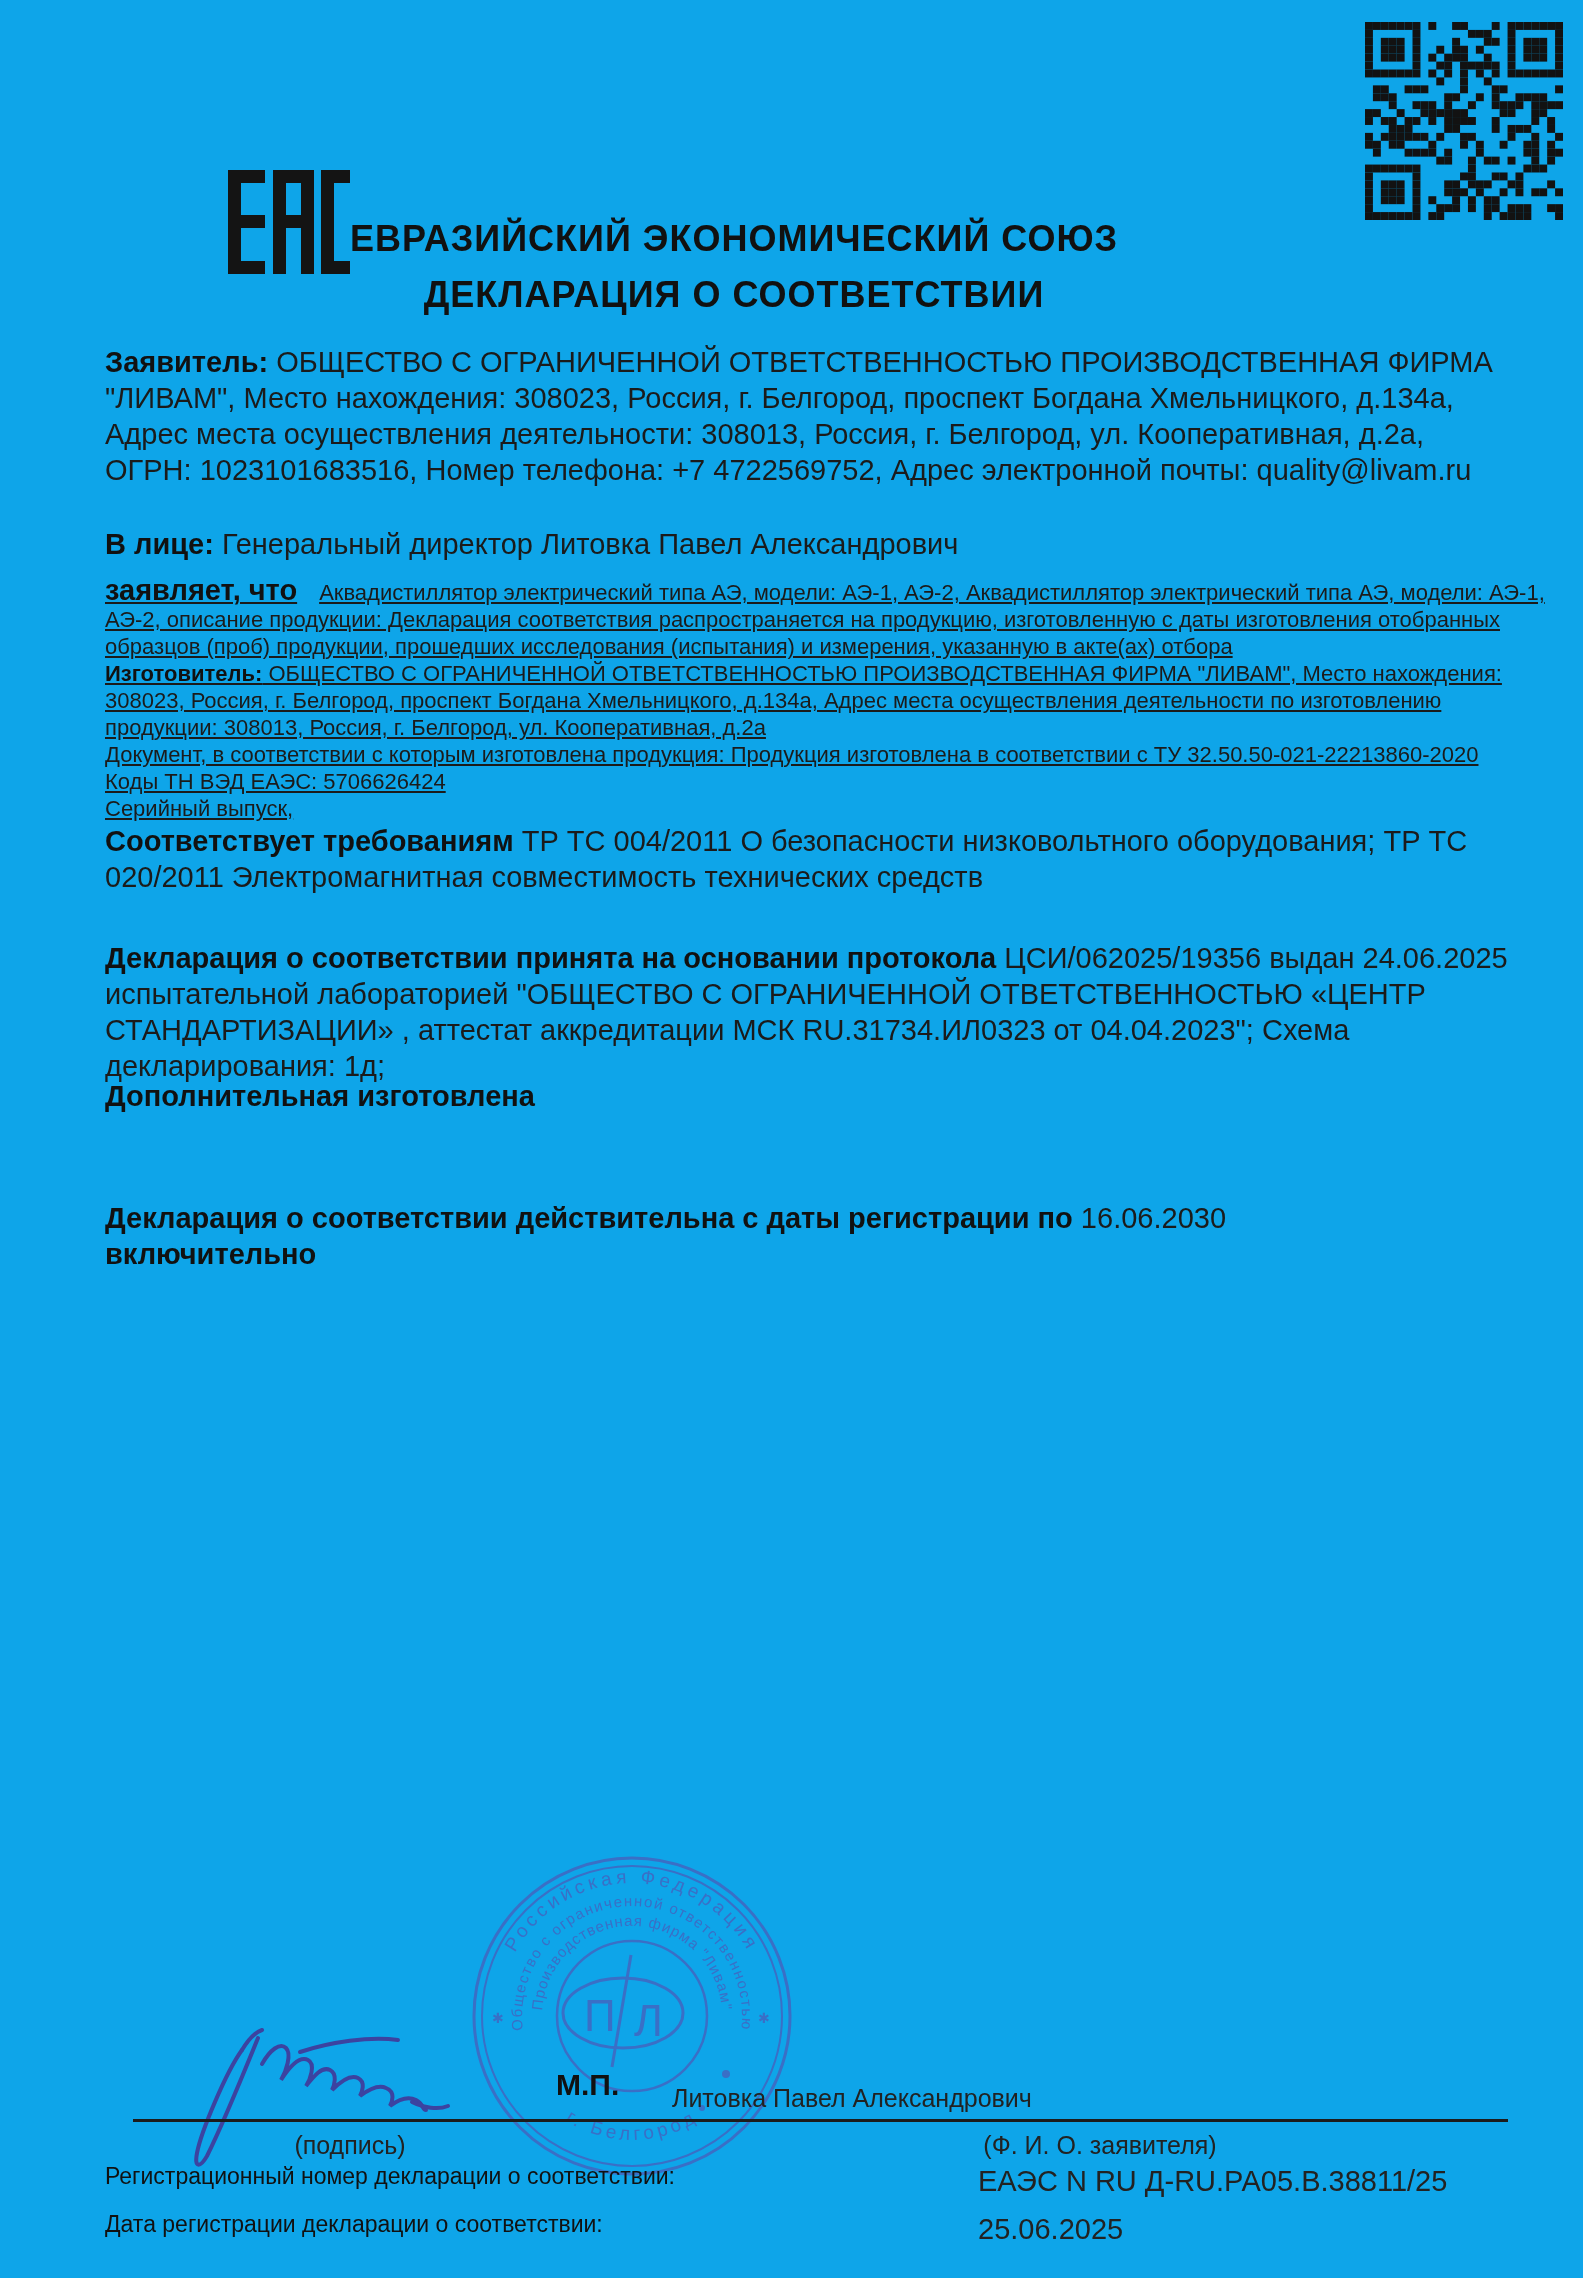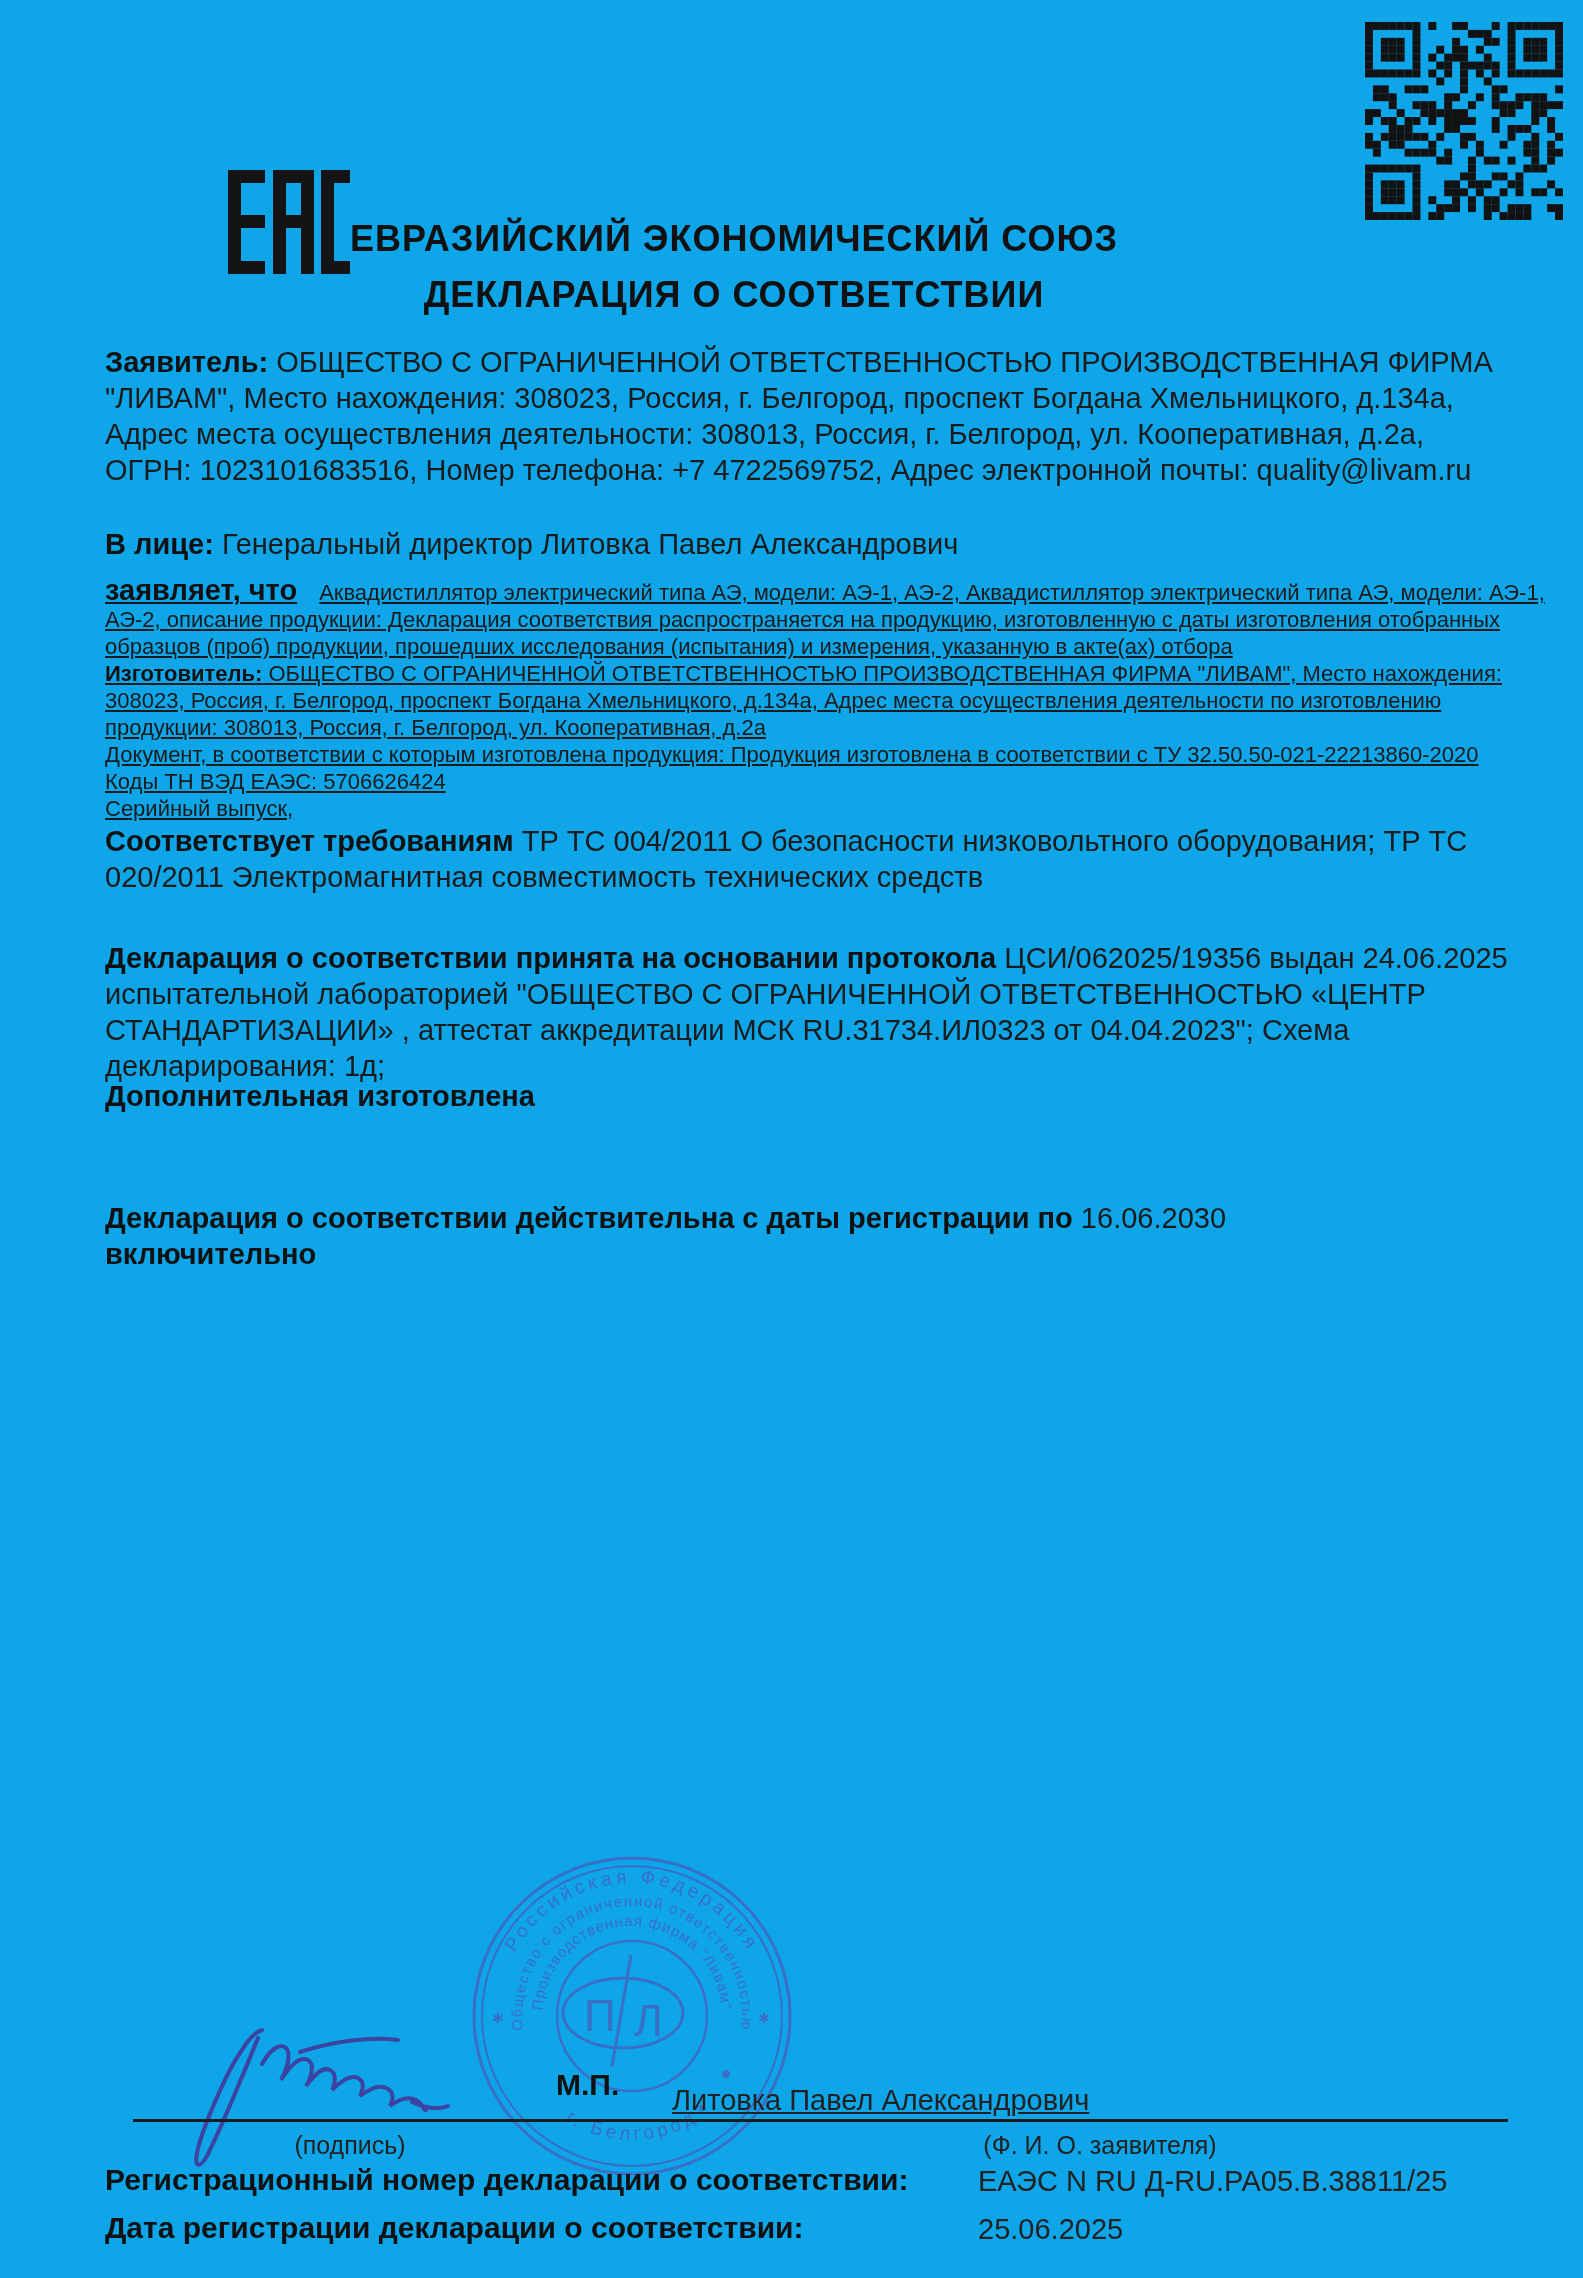--- a/index.html
+++ b/index.html
@@ -5,24 +5,24 @@
   html,body{margin:0;padding:0;background:#888;}
   .page{position:relative;width:1583px;height:2278px;background:#0ea5e9;margin:0 auto;
         font-family:"Liberation Sans",sans-serif;color:#1b1b1b;overflow:hidden;}
   .abs{position:absolute;}
   .title{font-weight:bold;color:#111;text-align:center;font-size:36px;letter-spacing:1px;}
   .body-text{font-size:29px;line-height:36px;}
   .small-text{font-size:22px;line-height:27px;}
   .lbl{font-weight:bold;color:#111;}
   .rule{background:#1c1c1c;height:3px;}
   .caption{font-size:25px;text-align:center;color:#222;}
-  .reg-label{font-size:30px;font-weight:bold;color:#111;text-align:center;}
+  .reg-label{font-size:23px;font-weight:normal;color:#111;text-align:center;}
   .reg-value{font-size:29px;color:#222;}
   .mp{font-size:30px;font-weight:bold;color:#111;}
-  .fio{font-size:29px;color:#222;text-decoration:underline;}
+  .fio{font-size:25px;color:#222;}
   svg text{font-family:"Liberation Sans",sans-serif;}
 </style>
 </head>
 <body>
 
 <div class="page">
 
   <div class="abs" style="left:228px;top:170px;">
     <svg width="122" height="104" viewBox="0 0 122 104">
       <g fill="#141414">

